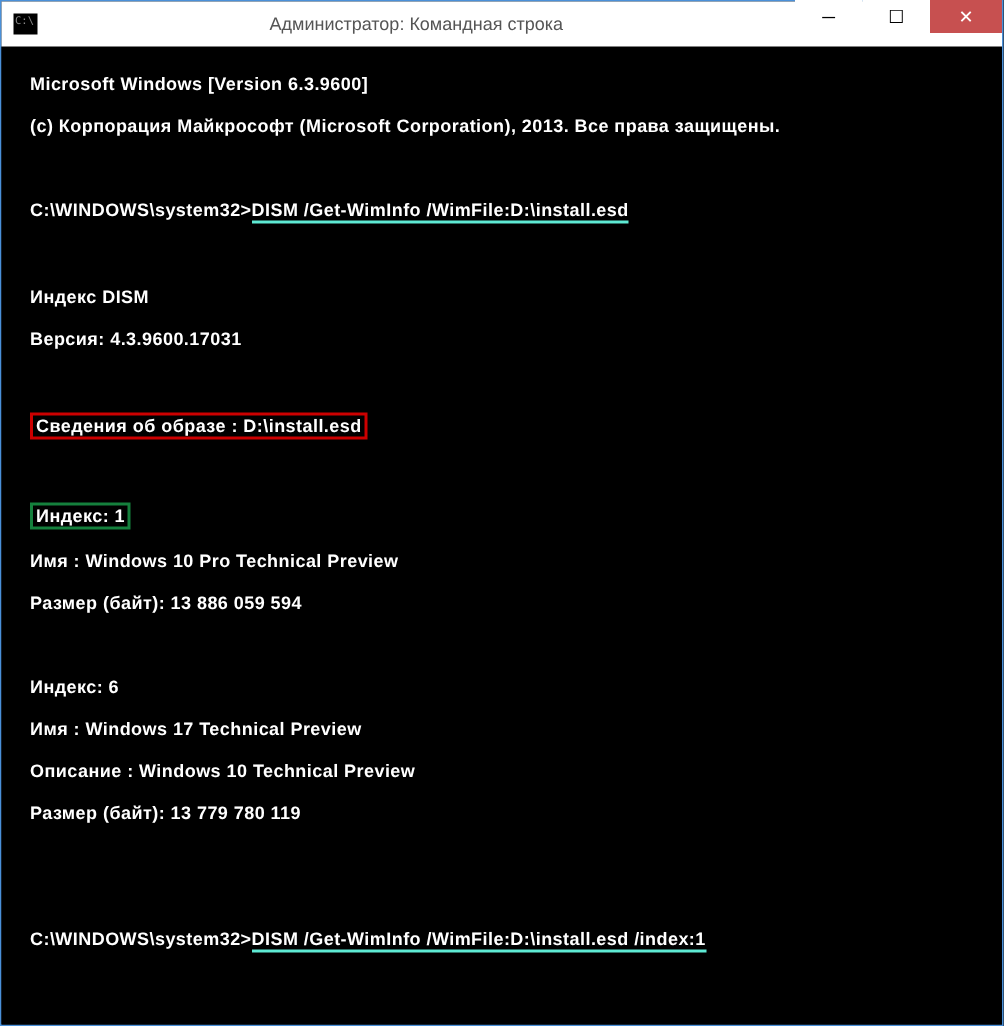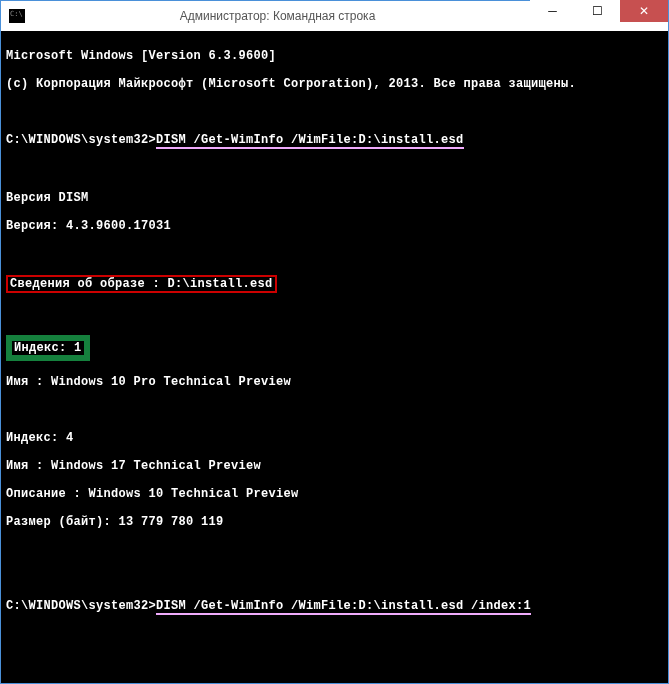--- a/index.html
+++ b/index.html
@@ -5,54 +5,55 @@
 * { margin: 0; padding: 0; box-sizing: border-box; }
 body { background: #555; font-family: 'Segoe UI', sans-serif; width: 669px; height: 684px; overflow: hidden; }
 .window { width: 669px; height: 684px; background: #000; border: 1px solid #4a90d9; position: relative; }
 .titlebar { height: 30px; background: #fff; display: flex; align-items: center; position: relative; }
 .titlebar-icon { width: 16px; height: 14px; margin-left: 8px; background: #000; position: relative; }
 .titlebar-icon::after { content: 'C:\\'; position: absolute; color: #888; font-size: 7px; font-family: monospace; top: 1px; left: 1px; }
 .titlebar-title { flex: 1; text-align: center; font-size: 12px; color: #555; }
 .titlebar-buttons { display: flex; height: 100%; }
 .tb-btn { width: 45px; height: 22px; display: flex; align-items: center; justify-content: center; font-size: 12px; background: #fff; margin-top: -1px; }
 .tb-close { background: #c75050; color: #fff; width: 48px; }
-.terminal { background: #000; padding: 4px 5px; font-family: Liberation Mono, monospace; font-size: 12px; line-height: 14px; color: #fff; white-space: pre; height: calc(100% - 30px); overflow: hidden; letter-spacing: 0.3px; font-weight: bold; }
+.terminal { background: #000; padding: 4px 19px; font-family: Liberation Sans, sans-serif; font-size: 12px; line-height: 14px; color: #fff; white-space: pre; height: calc(100% - 30px); overflow: hidden; letter-spacing: 0.3px; font-weight: bold; }
 .terminal-line { min-height: 14px; }
-.underline-red { border-bottom: 2px solid #f0abfc; display: inline-block; }
+.underline-red { border-bottom: 2px solid #5eead4; display: inline-block; }
 .box-red { border: 2px solid #cc0000; display: inline-block; padding: 0 2px; text-align: center; }
-.box-green { border: 6px solid #15803d; display: inline-block; padding: 0 2px; }
+.box-green { border: 2px solid #15803d; display: inline-block; padding: 0 2px; }
 </style>
 </head>
 <body>
 
 <div class="window">
   <div class="titlebar">
     <div class="titlebar-icon"></div>
     <div class="titlebar-title">Администратор: Командная строка</div>
     <div class="titlebar-buttons">
       <div class="tb-btn">─</div>
       <div class="tb-btn">☐</div>
       <div class="tb-btn tb-close">✕</div>
     </div>
   </div>
   <div class="terminal">
 <div class="terminal-line">Microsoft Windows [Version 6.3.9600]</div>
 <div class="terminal-line">(c) Корпорация Майкрософт (Microsoft Corporation), 2013. Все права защищены.</div>
 <div class="terminal-line"> </div>
 <div class="terminal-line"><span>C:\WINDOWS\system32&gt;</span><span class="underline-red">DISM /Get-WimInfo /WimFile:D:\install.esd</span></div>
 <div class="terminal-line"> </div>
-<div class="terminal-line">Версия DISM</div>
+<div class="terminal-line">Индекс DISM</div>
 <div class="terminal-line">Версия: 4.3.9600.17031</div>
 <div class="terminal-line"> </div>
 <div class="terminal-line"><span class="box-red">Сведения об образе : D:\install.esd</span></div>
 <div class="terminal-line"> </div>
 <div class="terminal-line"><span class="box-green">Индекс: 1</span></div>
 <div class="terminal-line">Имя : Windows 10 Pro Technical Preview</div>
+<div class="terminal-line">Размер (байт): 13 886 059 594</div>
 <div class="terminal-line"> </div>
-<div class="terminal-line">Индекс: 4</div>
+<div class="terminal-line">Индекс: 6</div>
 <div class="terminal-line">Имя : Windows 17 Technical Preview</div>
 <div class="terminal-line">Описание : Windows 10 Technical Preview</div>
 <div class="terminal-line">Размер (байт): 13 779 780 119</div>
 <div class="terminal-line"> </div>
 <div class="terminal-line"> </div>
 <div class="terminal-line"><span>C:\WINDOWS\system32&gt;</span><span class="underline-red">DISM /Get-WimInfo /WimFile:D:\install.esd /index:1</span></div>
 
 
 
 

